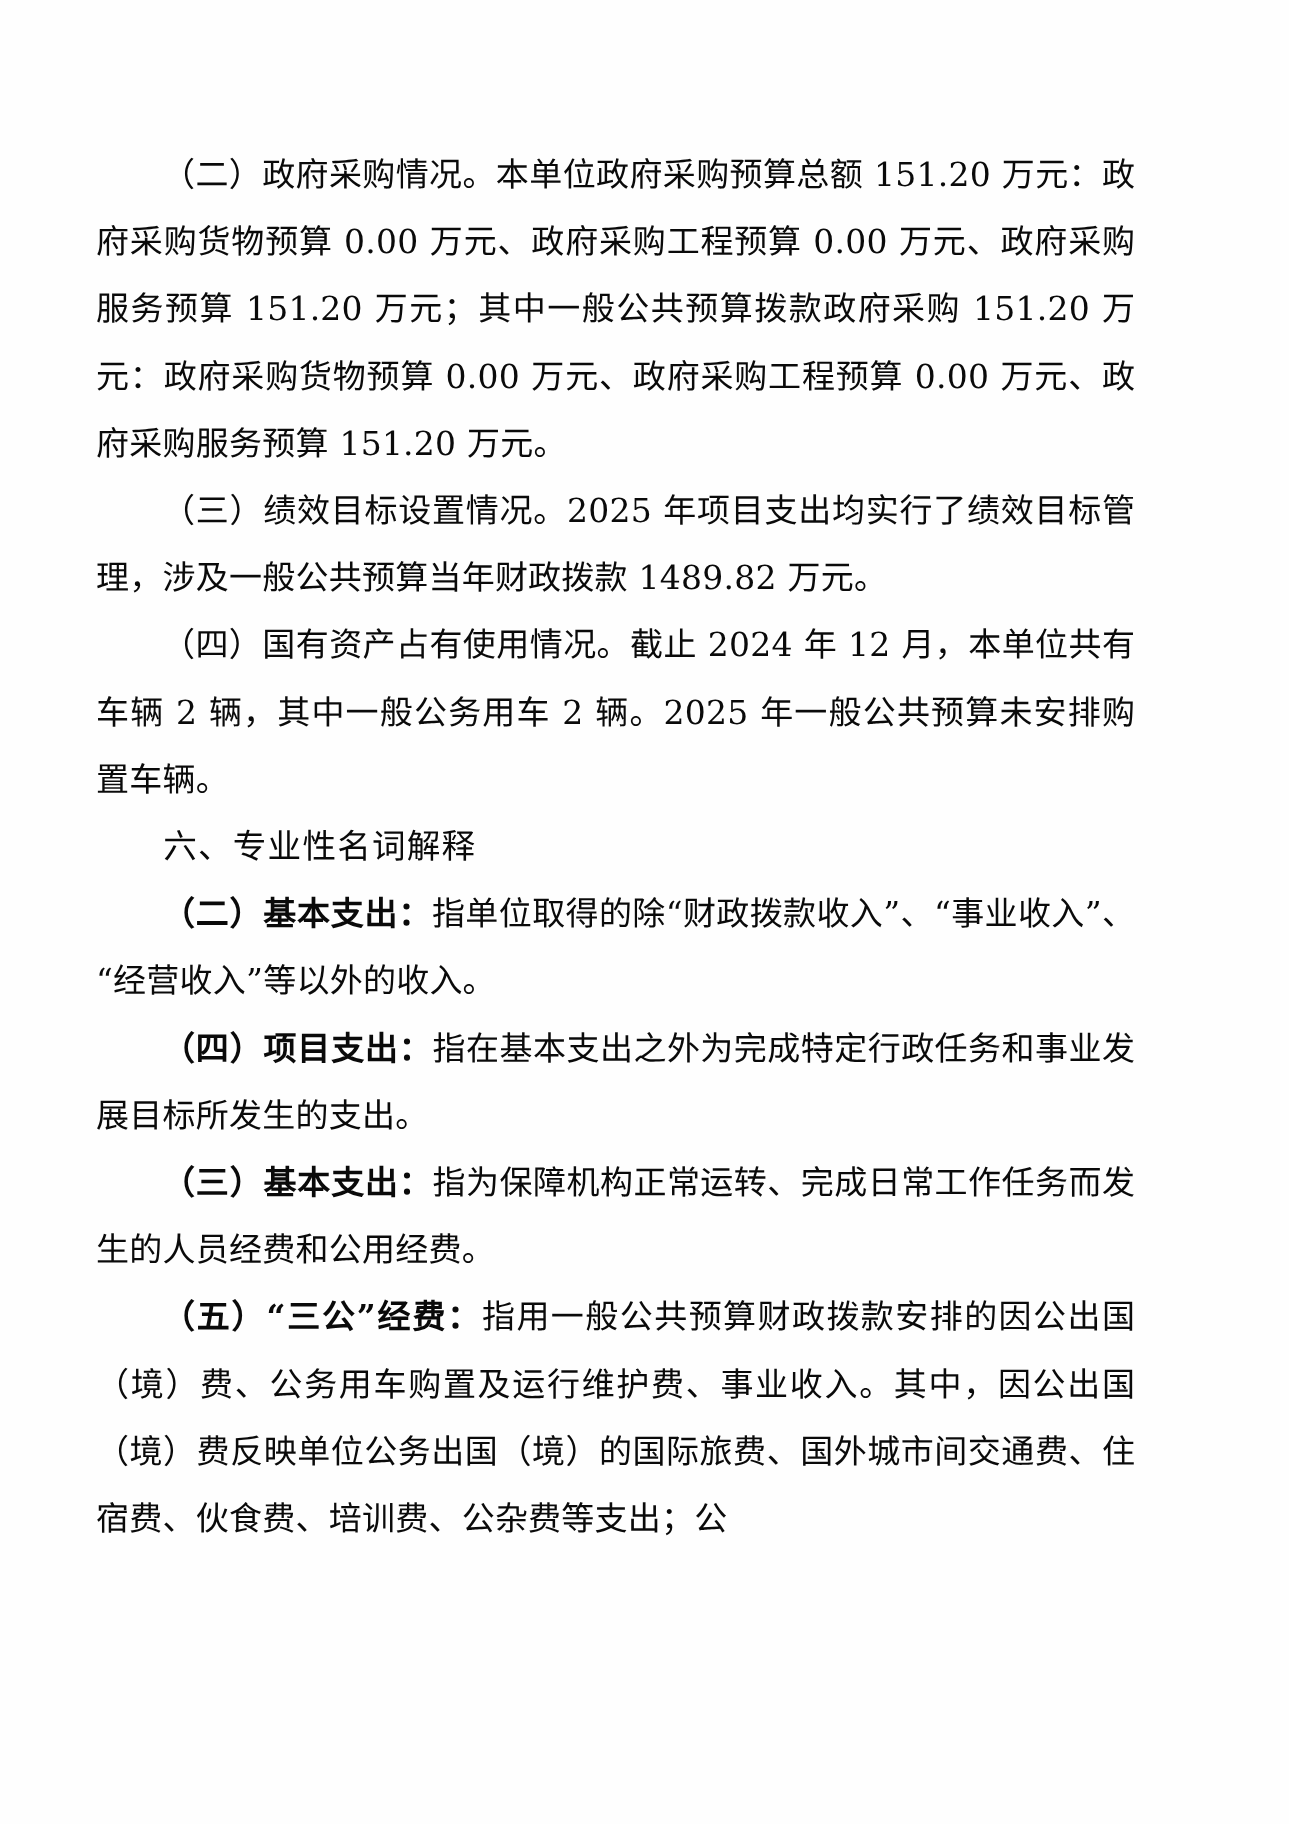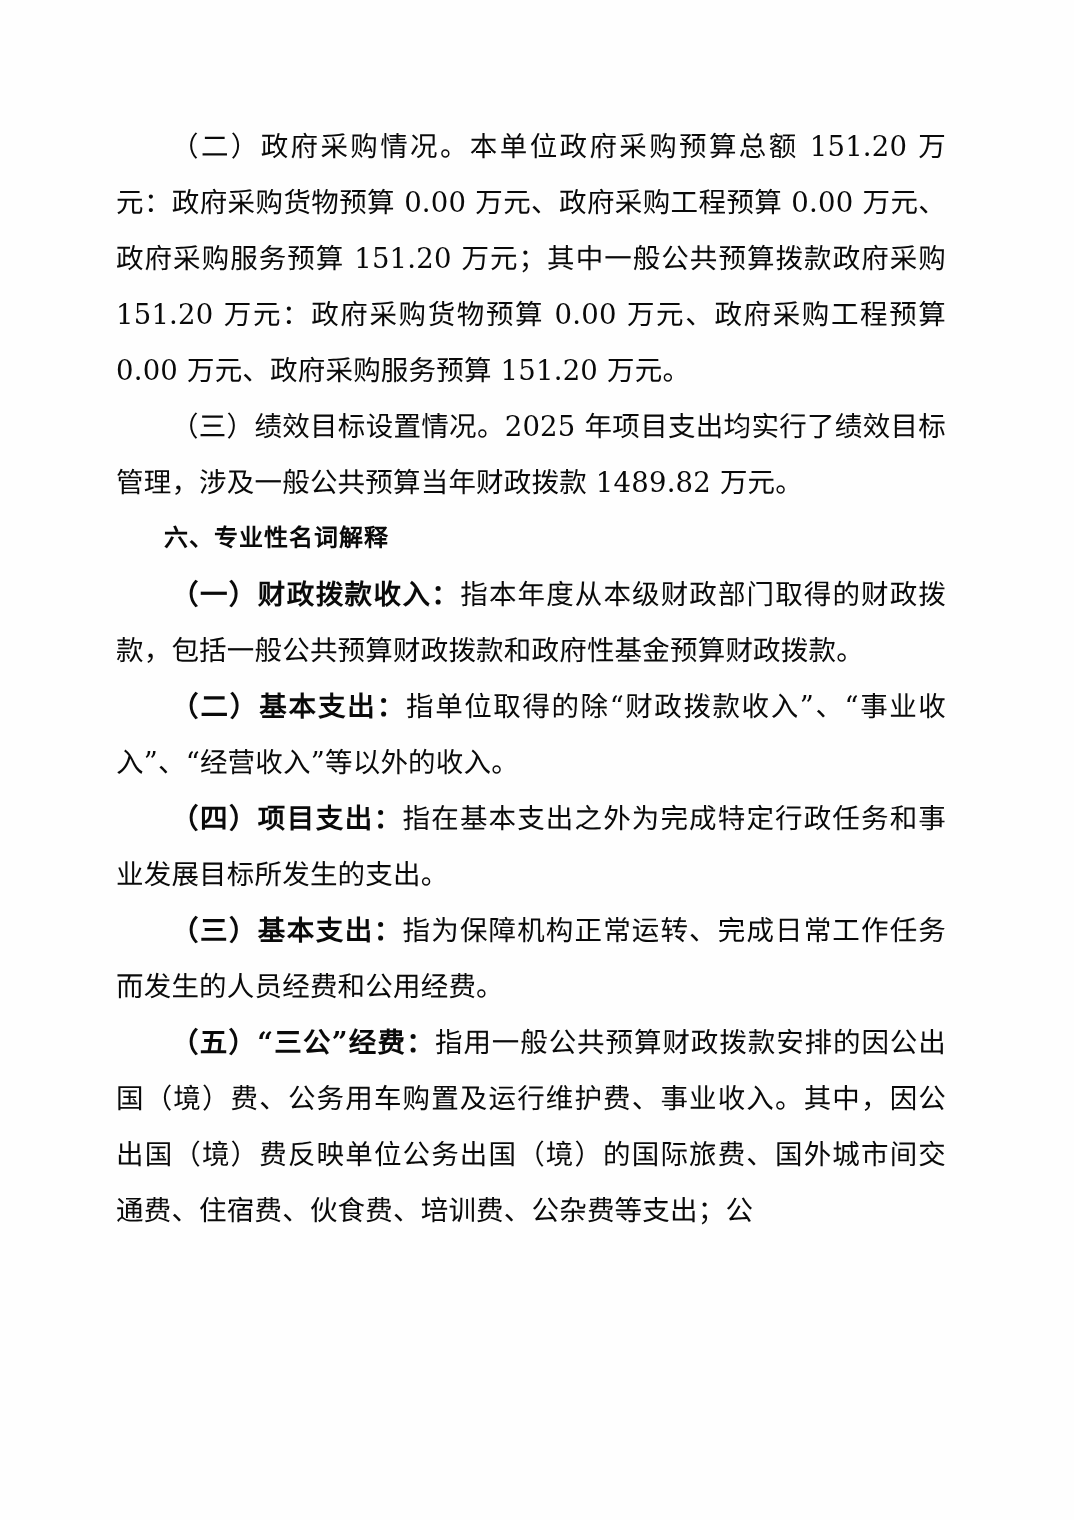--- a/index.html
+++ b/index.html
@@ -13,62 +13,62 @@
     height: 1520px;
     overflow: hidden;
     font-family: "DejaVu Serif", "Liberation Serif", serif;
     color: #0a0a0a;
   }
   .page {
     position: relative;
     width: 1074px;
     height: 1520px;
     box-sizing: border-box;
-    padding: 118px 128px 40px 116px;
+    padding: 118px 128px 40px 80px;
     background: #fefefe;
   }
   .doc-body {
     font-size: 27.5px;
     line-height: 56px;
     letter-spacing: 0.2px;
     text-align: justify;
     text-justify: inter-ideograph;
   }
   p.para {
     margin: 0;
     text-indent: 2em;
     white-space: normal;
   }
   h2.section-heading {
     margin: 0;
-    font-size: 24px;
+    font-size: 28px;
     line-height: 56px;
-    font-weight: bold;
+    font-weight: normal;
     text-indent: 2em;
     font-family: "DejaVu Serif", "Liberation Serif", serif;
     letter-spacing: 1px;
   }
   .term-label {
     font-weight: bold;
     letter-spacing: 0.5px;
   }
   .blk { margin-bottom: 0; }
 </style>
 </head>
 <body>
 
 <div class="page">
   <div class="doc-body">
 
     <p class="para blk">（二）政府采购情况。本单位政府采购预算总额 151.20 万元：政府采购货物预算 0.00 万元、政府采购工程预算 0.00 万元、政府采购服务预算 151.20 万元；其中一般公共预算拨款政府采购 151.20 万元：政府采购货物预算 0.00 万元、政府采购工程预算 0.00 万元、政府采购服务预算 151.20 万元。</p>
     <p class="para blk">（三）绩效目标设置情况。2025 年项目支出均实行了绩效目标管理，涉及一般公共预算当年财政拨款 1489.82 万元。</p>
+    <p class="para blk">（四）国有资产占有使用情况。截止 2024 年 12 月，本单位共有车辆 2 辆，其中一般公务用车 2 辆。2025 年一般公共预算未安排购置车辆。</p>
 
     <h2 class="section-heading">六、专业性名词解释</h2>
 
-    <p class="para blk"><span class="term-label">（一）财政拨款收入：</span><span>指本年度从本级财政部门取得的财政拨款，包括一般公共预算财政拨款和政府性基金预算财政拨款。</span></p>
 
     <p class="para blk"><span class="term-label">（二）基本支出：</span><span>指单位取得的除“财政拨款收入”、“事业收入”、“经营收入”等以外的收入。</span></p>
 
     <p class="para blk"><span class="term-label">（四）项目支出：</span><span>指在基本支出之外为完成特定行政任务和事业发展目标所发生的支出。</span></p>
 
     <p class="para blk"><span class="term-label">（三）基本支出：</span><span>指为保障机构正常运转、完成日常工作任务而发生的人员经费和公用经费。</span></p>
 
     <p class="para blk"><span class="term-label">（五）“三公”经费：</span><span>指用一般公共预算财政拨款安排的因公出国（境）费、公务用车购置及运行维护费、事业收入。其中，因公出国（境）费反映单位公务出国（境）的国际旅费、国外城市间交通费、住宿费、伙食费、培训费、公杂费等支出；公</span></p>
 
   </div>

